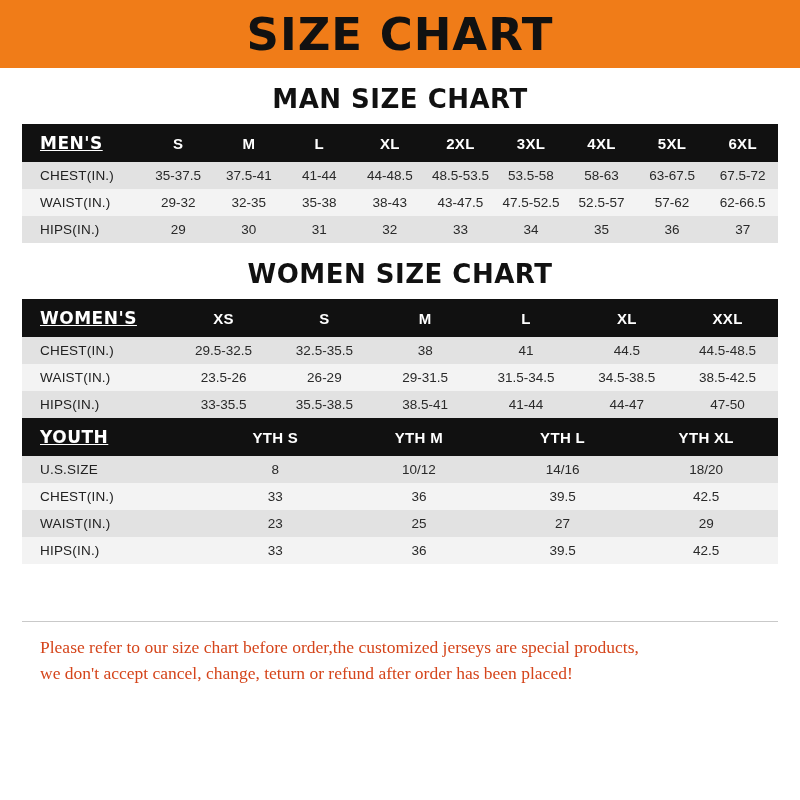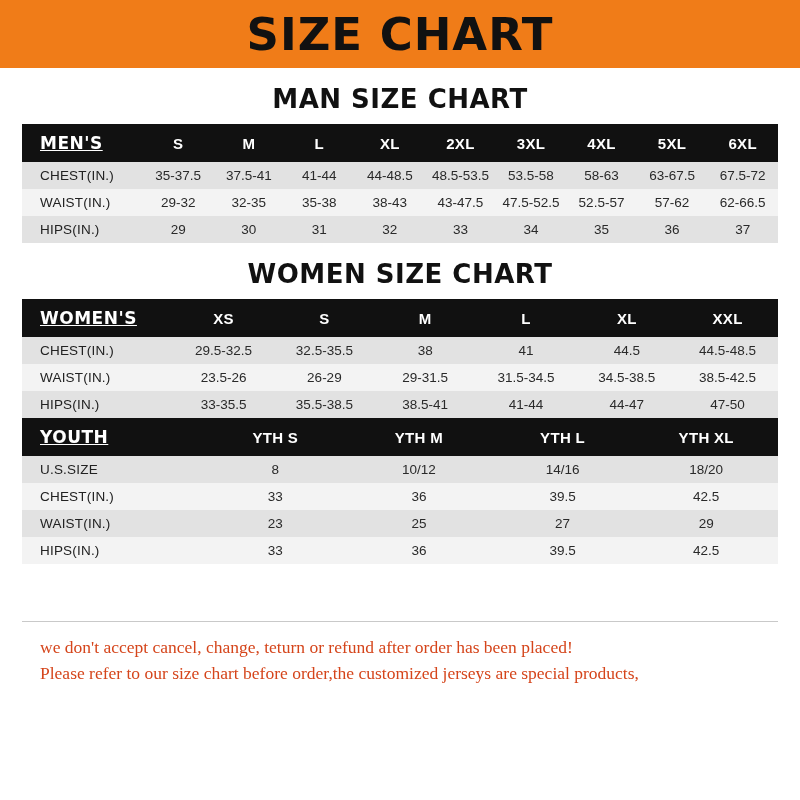--- a/index.html
+++ b/index.html
@@ -292,18 +292,18 @@
           <td class="rowhead">HIPS(IN.)</td>
           <td>33</td>
           <td>36</td>
           <td>39.5</td>
           <td>42.5</td>
         </tr>
       </tbody>
     </table>
 
     <div class="footer-note">
+      <span class="line">Please refer to our size chart before order,the customized jerseys are special products,</span>
       <span class="line">we don't accept cancel, change, teturn or refund after order has been placed!</span>
-      <span class="line">Please refer to our size chart before order,the customized jerseys are special products,</span>
     </div>
 
   </div>
 </div>
 
 </body></html>

